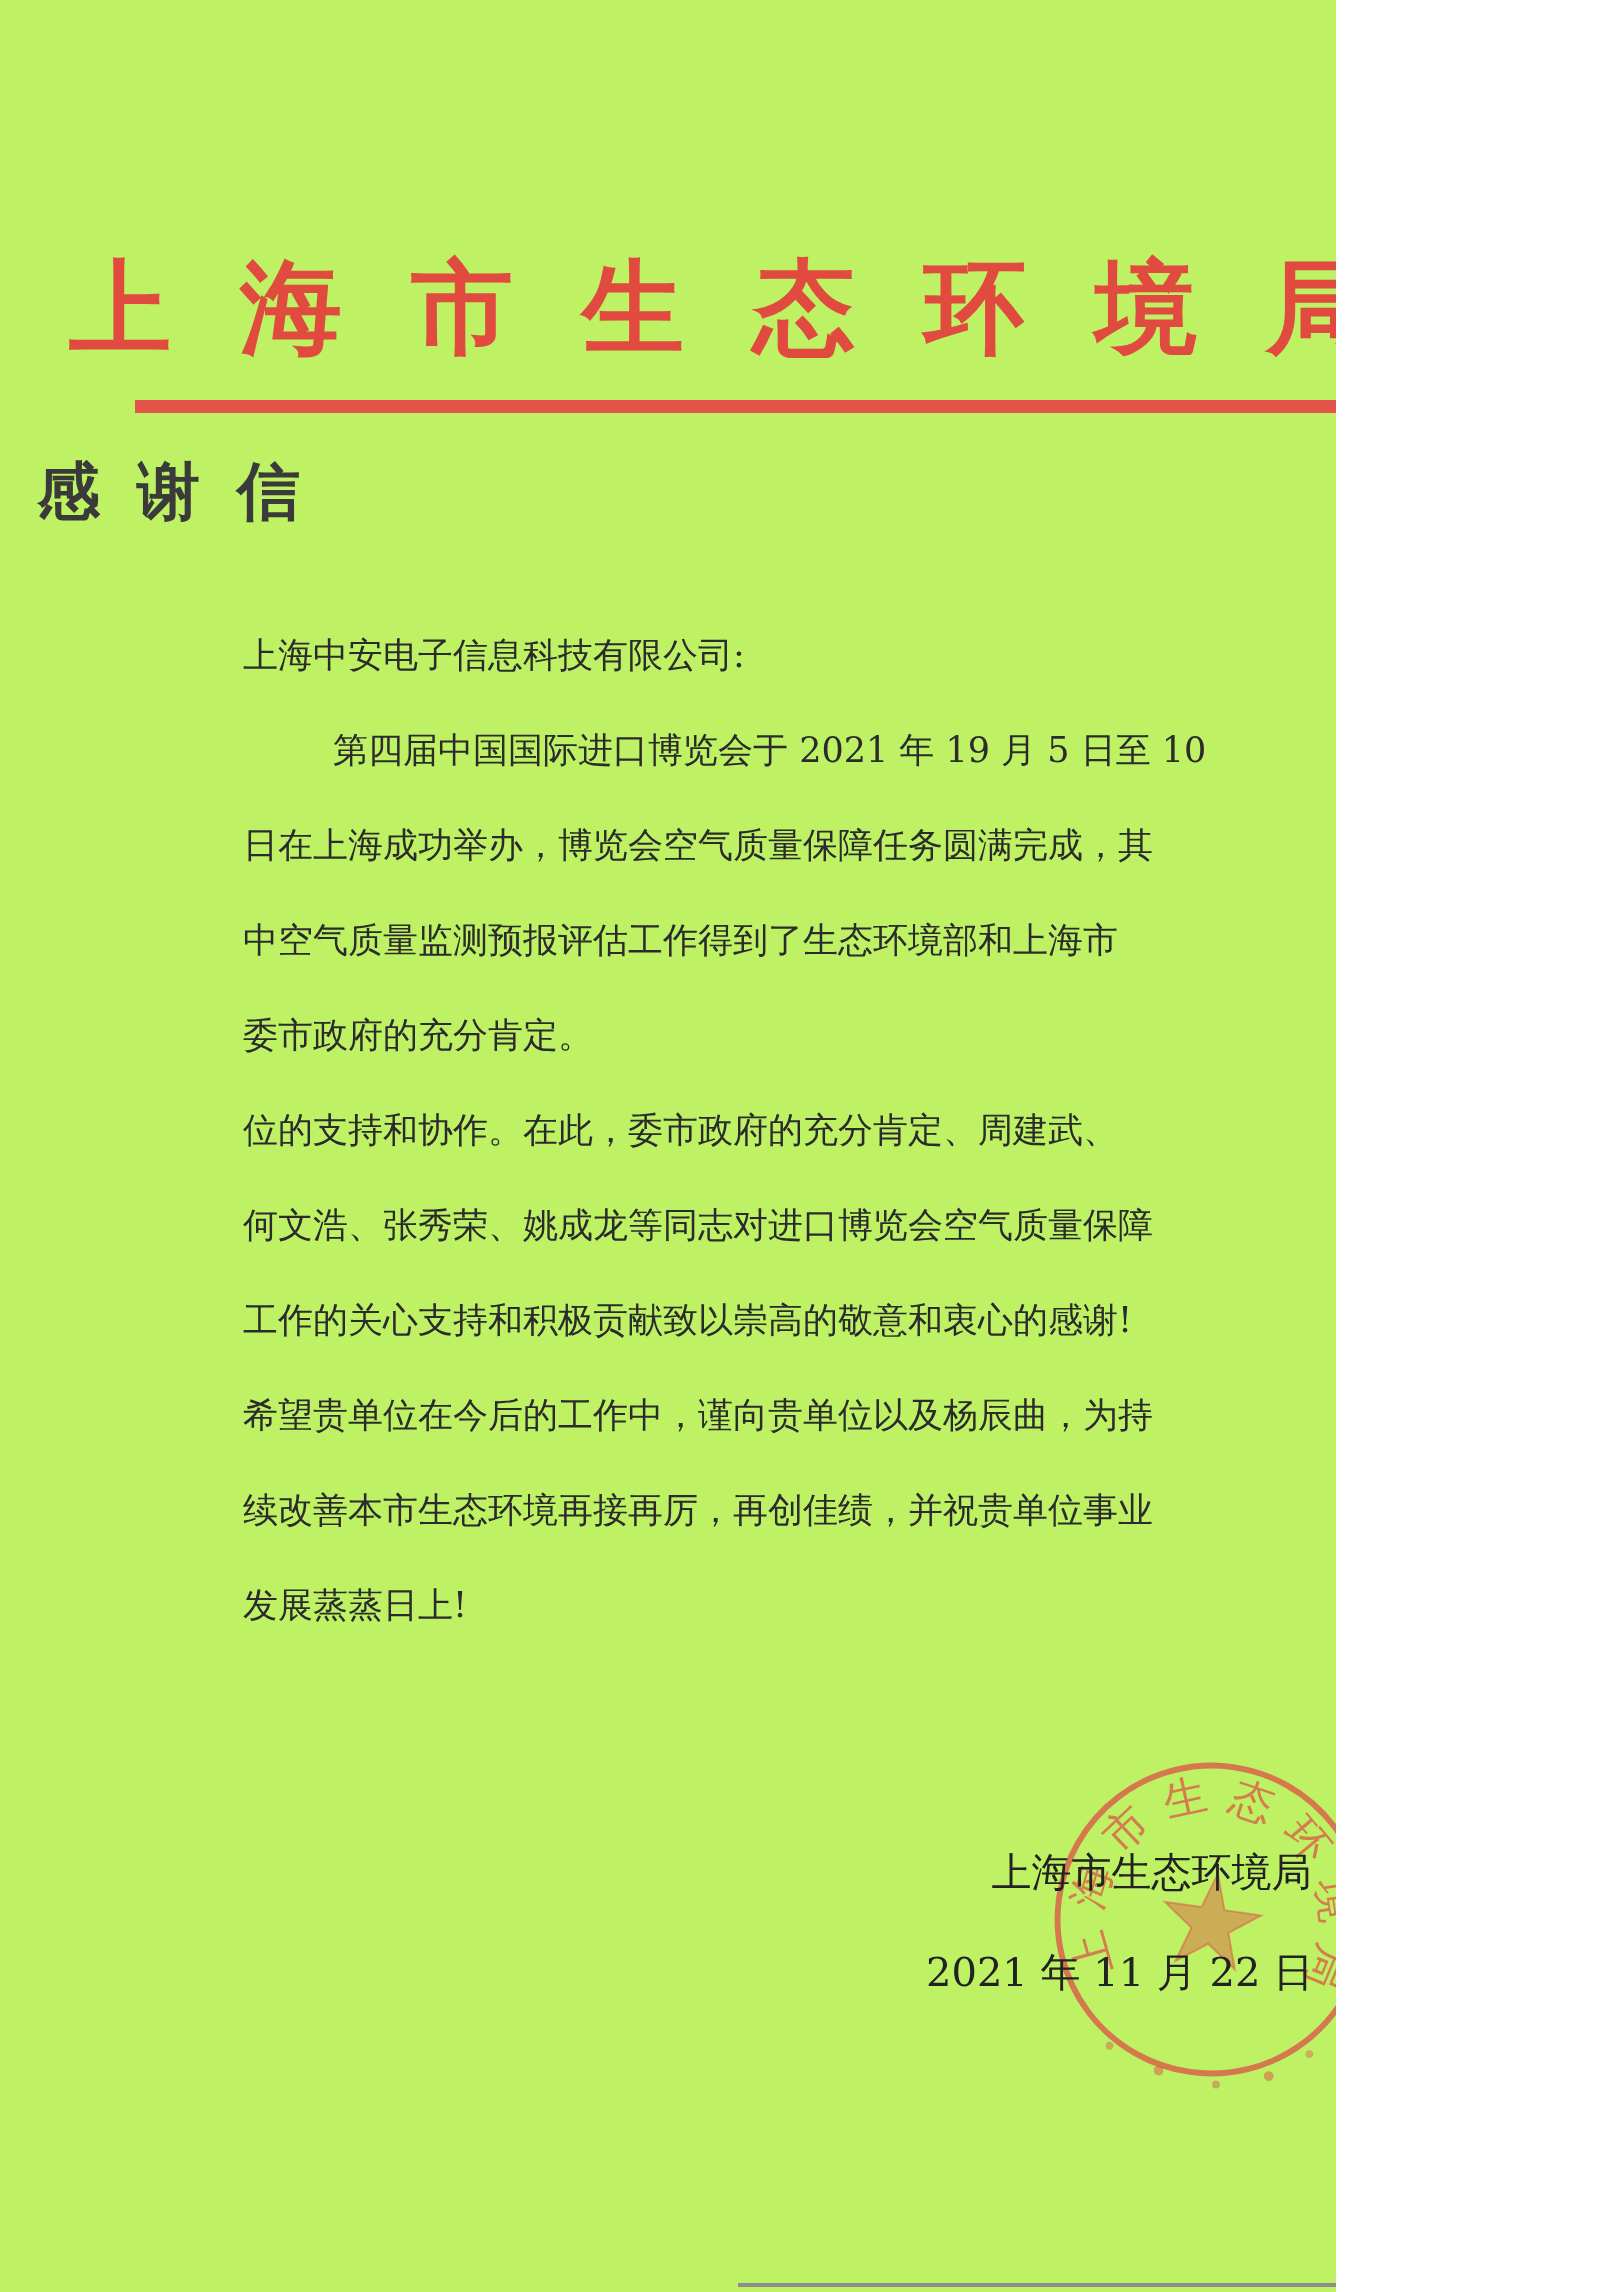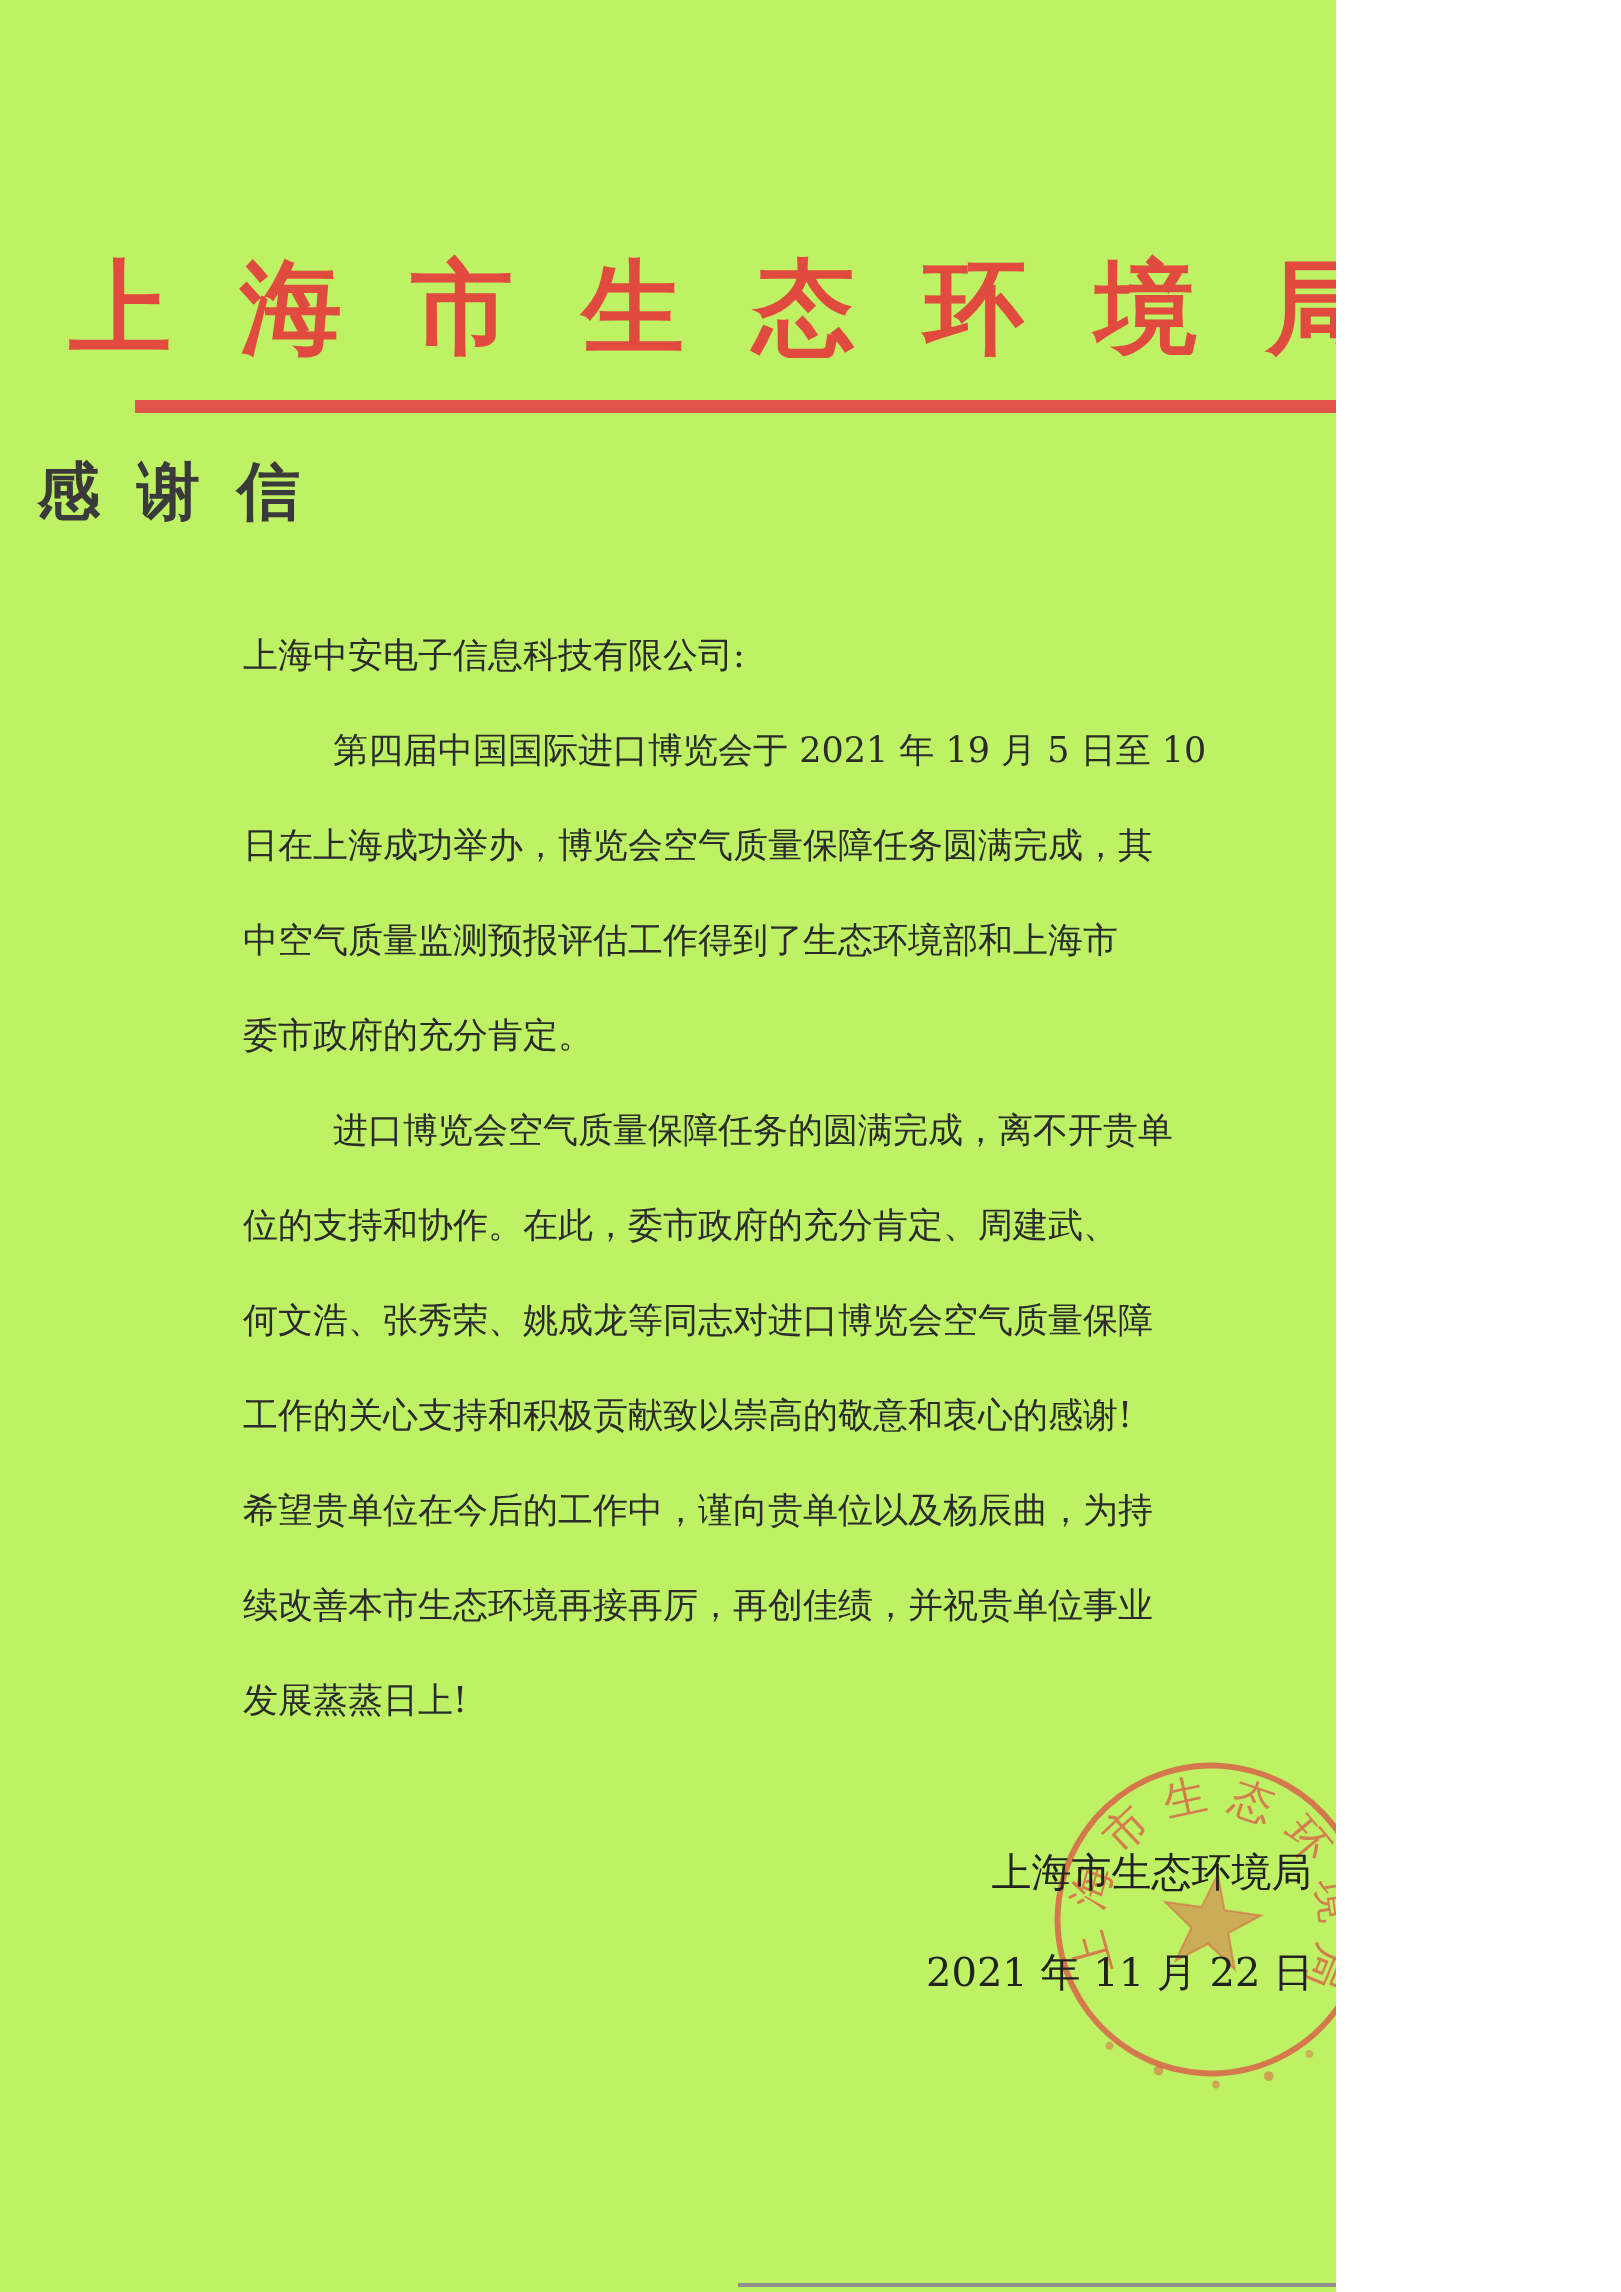--- a/index.html
+++ b/index.html
@@ -123,21 +123,20 @@
   <div class="red-rule"></div>
 
   <div class="doc-title">感谢信</div>
 
   <div class="body-text">
     <div class="line">上海中安电子信息科技有限公司:</div>
     <div class="line indent">第四届中国国际进口博览会于 2021 年 19 月 5 日至 10</div>
     <div class="line">日在上海成功举办，博览会空气质量保障任务圆满完成，其</div>
     <div class="line">中空气质量监测预报评估工作得到了生态环境部和上海市</div>
     <div class="line">委市政府的充分肯定。</div>
-    <div class="line indent">进口博览会空气质量保障任务的圆满完成，离不开贵单</div>
     <div class="line">位的支持和协作。在此，委市政府的充分肯定、周建武、</div>
     <div class="line">何文浩、张秀荣、姚成龙等同志对进口博览会空气质量保障</div>
     <div class="line">工作的关心支持和积极贡献致以崇高的敬意和衷心的感谢!</div>
     <div class="line">希望贵单位在今后的工作中，谨向贵单位以及杨辰曲，为持</div>
     <div class="line">续改善本市生态环境再接再厉，再创佳绩，并祝贵单位事业</div>
     <div class="line">发展蒸蒸日上!</div>
   </div>
 
   <svg class="seal" viewBox="0 0 360 360" xmlns="http://www.w3.org/2000/svg">
     <defs>

